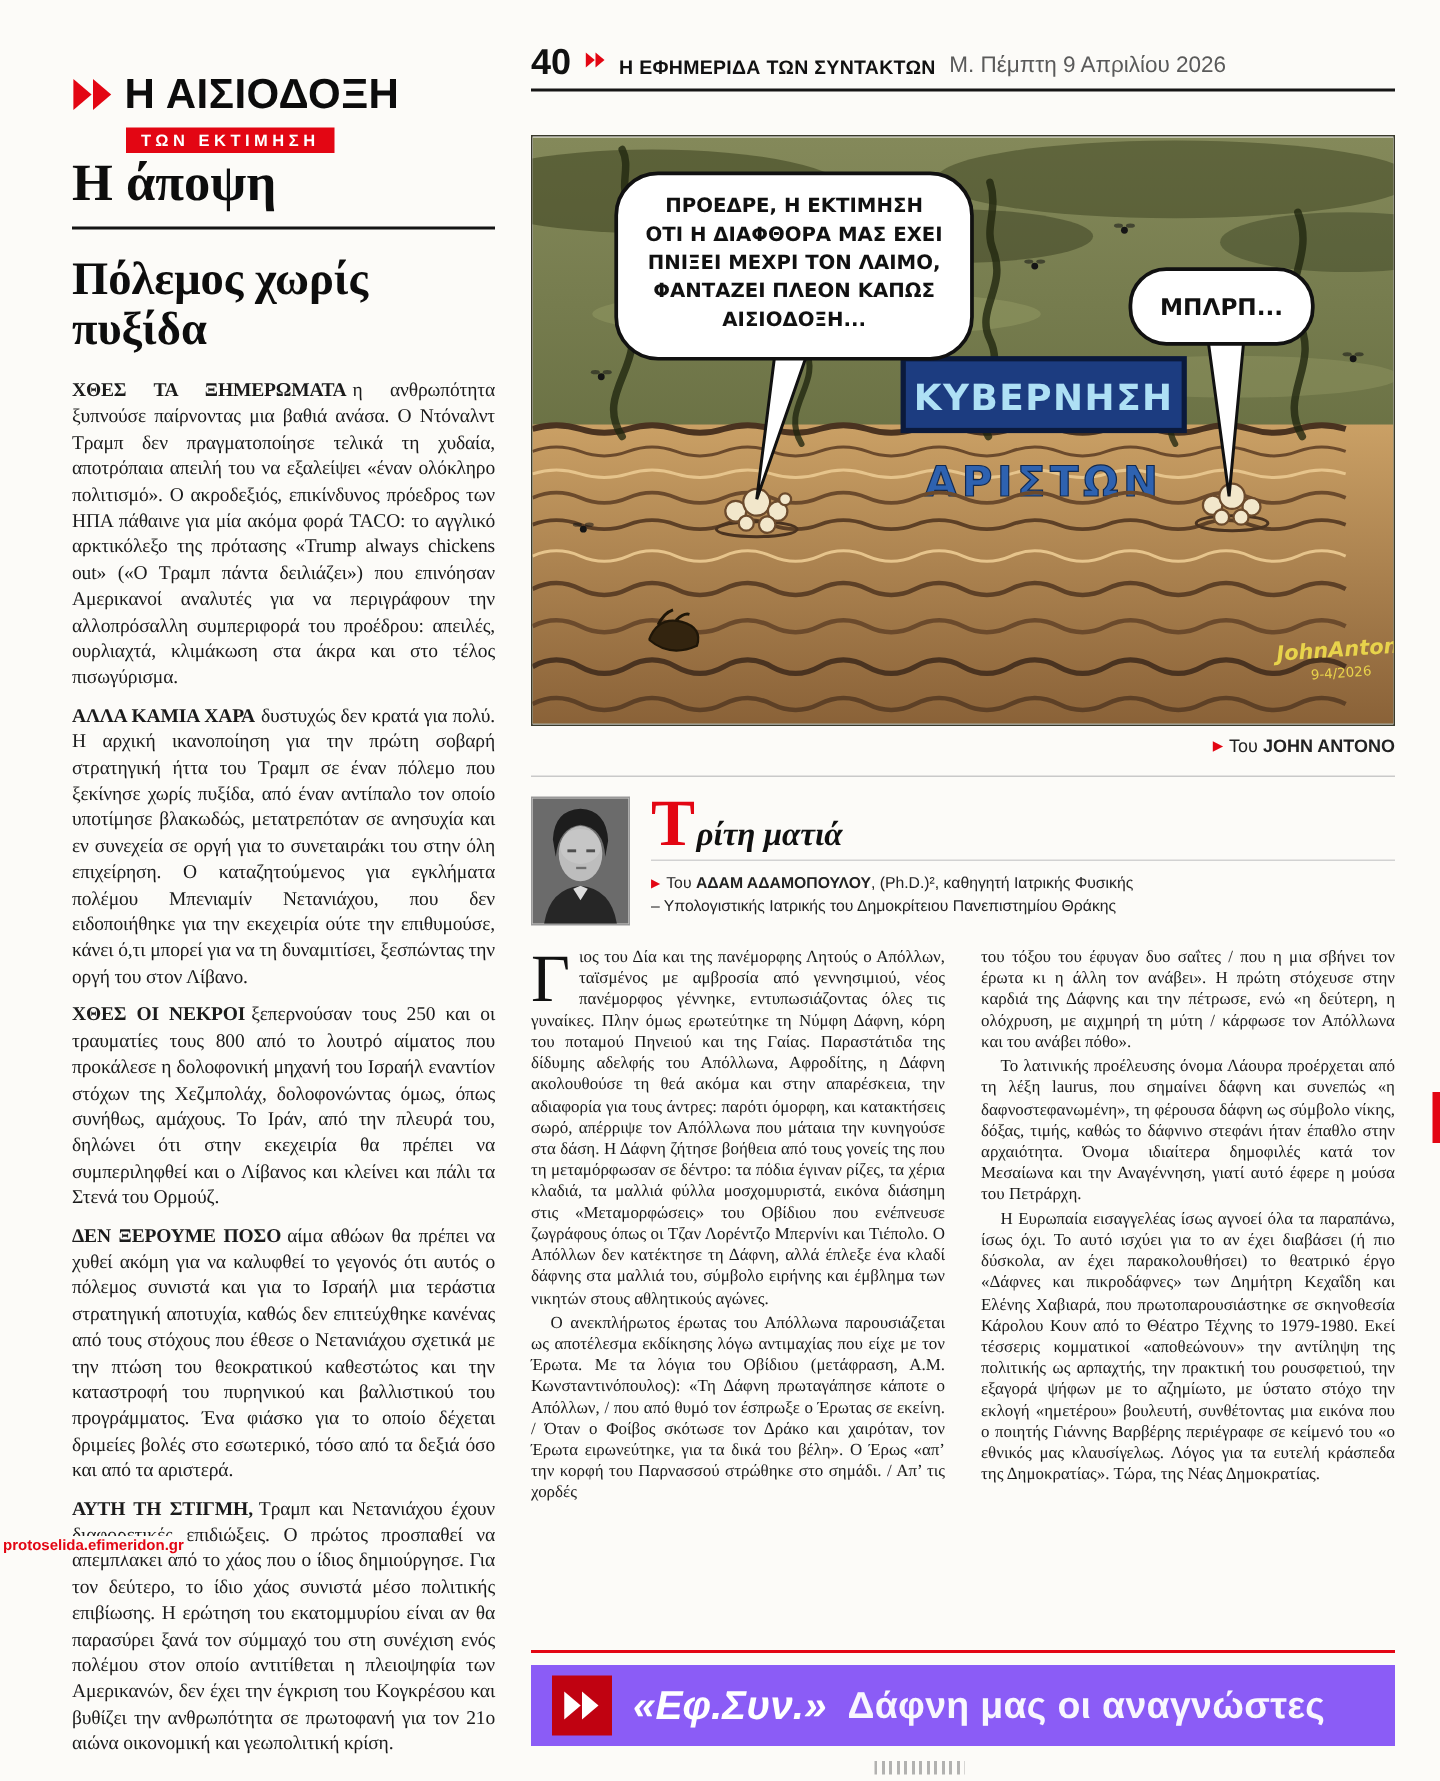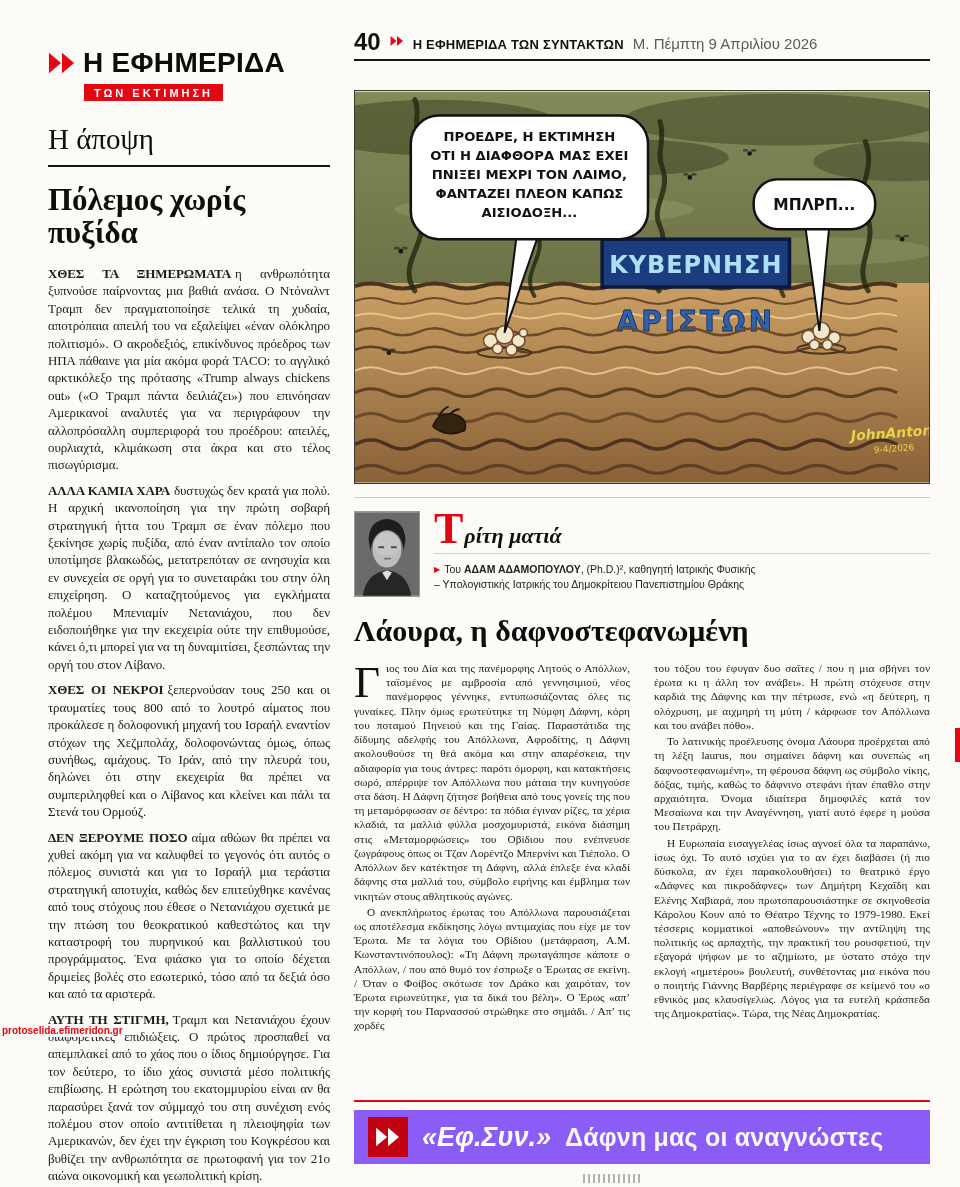--- a/index.html
+++ b/index.html
@@ -8,21 +8,21 @@
     position:relative; width:960px; height:1187px; margin:0 auto;
     background:#fcfbf8; overflow:hidden; color:#111;
     font-family:"Liberation Serif", serif;
   }
   
   .left-col { position:absolute; left:48px; top:50px; width:282px; }
   .masthead { display:flex; align-items:flex-start; gap:7px; }
   .masthead-text { display:flex; flex-direction:column; }
   .masthead-line1 { font-family:"Liberation Sans",sans-serif; font-weight:900; font-size:28px; line-height:0.95; letter-spacing:0.3px; color:#0c0c0c; }
   .masthead-line2 { margin-top:4px; align-self:flex-start; background:#e30613; color:#fff; font-family:"Liberation Sans",sans-serif; font-weight:700; font-size:11px; letter-spacing:3px; padding:3px 10px 2px; }
-  .section-head { margin-top:22px; font-size:29px; font-weight:400; color:#0d0d0d; }
+  .section-head { font-size:35px; font-weight:700; color:#0d0d0d; }
   .section-rule { margin-top:9px; border-top:2px solid #141414; }
   .op-title { margin-top:16px; font-size:31px; line-height:1.08; font-weight:600; color:#0d0d0d; }
   .op-body { margin-top:15px; font-size:13px; line-height:1.34; text-align:justify; color:#1b1b1b; letter-spacing:-0.1px; }
   .op-body p { margin-bottom:8px; }
   .op-body .lead { font-weight:700; margin-right:4px; }
   
   .right-col { position:absolute; left:354px; top:30px; width:576px; }
   .topbar { display:flex; align-items:flex-end; gap:9px; padding-bottom:5px; border-bottom:2px solid #161616; font-family:"Liberation Sans",sans-serif; }
   .pagenum { font-size:24px; font-weight:700; line-height:1; }
   .topbar-mast { font-size:13px; font-weight:700; letter-spacing:0.2px; padding-bottom:2px; }
@@ -66,21 +66,21 @@
 
   <div class="left-col">
     <div class="masthead">
       <span>
         <svg width="28" height="26" viewBox="0 0 30 26">
             <polygon points="1,2 14,13 1,24" fill="#e30613"></polygon>
             <polygon points="15,2 28,13 15,24" fill="#e30613"></polygon>
           </svg>
       </span>
       <span class="masthead-text">
-        <span class="masthead-line1">Η ΕΦΗΜΕΡΙΔΑ</span>
+        <span class="masthead-line1">Η ΑΙΣΙΟΔΟΞΗ</span>
       </span>
     </div>
     <div style="margin-left:36px;">
       <span class="masthead-line2" style="display:inline-block;">ΤΩΝ ΕΚΤΙΜΗΣΗ</span>
     </div>
 
     <div class="section-head">Η άποψη</div>
     <div class="section-rule"></div>
 
     <h1 class="op-title">Πόλεμος χωρίς πυξίδα</h1>
@@ -226,20 +226,23 @@
           <text x="461" y="119" text-anchor="middle" font-size="15.5" font-weight="bold" fill="#111">ΜΠΛΡΠ...</text>
         </g>
 
         <g transform="rotate(-4 500 350)">
           <text x="498" y="350" font-size="14" font-style="italic" font-weight="bold" fill="#e8d34b">JohnAntono</text>
           <text x="520" y="364" font-size="9" fill="#e8d34b">9-4/2026</text>
         </g>
       </svg>
     </div>
 
+    <div class="credit">
+      <span class="arrow">▶</span><span>Του </span><span class="name">JOHN ANTONO</span>
+    </div>
 
     <div class="divider"></div>
 
     <div class="tritimatia">
       <div class="portrait">
         <svg width="64" height="84" viewBox="0 0 66 86">
           <rect width="66" height="86" fill="#7c7c7c"></rect>
           <rect width="66" height="86" fill="#4c4c4c" opacity="0.35"></rect>
           <path d="M14 28 Q15 8 33 7 Q51 8 52 29 L50 40 Q49 20 33 18 Q18 20 16 40 Z" fill="#1d1d1d"></path>
           <ellipse cx="33" cy="38" rx="15" ry="19" fill="#bdbdbd"></ellipse>
@@ -256,21 +259,20 @@
           <span class="tm-initial">Τ</span>
             <span class="tm-rest">ρίτη ματιά</span>
         </div>
         <div class="tm-byline">
           <span class="arrow">▶</span><span>Του </span><span class="name">ΑΔΑΜ ΑΔΑΜΟΠΟΥΛΟΥ</span><span>, (Ph.D.)², καθηγητή Ιατρικής Φυσικής</span><br>
           <span>– Υπολογιστικής Ιατρικής του Δημοκρίτειου Πανεπιστημίου Θράκης</span>
         </div>
       </div>
     </div>
 
-    <h2 class="col-title">Λάουρα, η δαφνοστεφανωμένη</h2>
 
     <div class="two-cols">
       <div class="col">
         <p><span class="drop">Γ</span><span>ιος του Δία και της πανέμορφης Λητούς ο Απόλλων, ταϊσμένος με αμβροσία από γεννησιμιού, νέος πανέμορφος γέννηκε, εντυπωσιάζοντας όλες τις γυναίκες. Πλην όμως ερωτεύτηκε τη Νύμφη Δάφνη, κόρη του ποταμού Πηνειού και της Γαίας. Παραστάτιδα της δίδυμης αδελφής του Απόλλωνα, Αφροδίτης, η Δάφνη ακολουθούσε τη θεά ακόμα και στην απαρέσκεια, την αδιαφορία για τους άντρες: παρότι όμορφη, και κατακτήσεις σωρό, απέρριψε τον Απόλλωνα που μάταια την κυνηγούσε στα δάση. Η Δάφνη ζήτησε βοήθεια από τους γονείς της που τη μεταμόρφωσαν σε δέντρο: τα πόδια έγιναν ρίζες, τα χέρια κλαδιά, τα μαλλιά φύλλα μοσχομυριστά, εικόνα διάσημη στις «Μεταμορφώσεις» του Οβίδιου που ενέπνευσε ζωγράφους όπως οι Τζαν Λορέντζο Μπερνίνι και Τιέπολο. Ο Απόλλων δεν κατέκτησε τη Δάφνη, αλλά έπλεξε ένα κλαδί δάφνης στα μαλλιά του, σύμβολο ειρήνης και έμβλημα των νικητών στους αθλητικούς αγώνες.</span></p>
         <p class="ind"><span>Ο ανεκπλήρωτος έρωτας του Απόλλωνα παρουσιάζεται ως αποτέλεσμα εκδίκησης λόγω αντιμαχίας που είχε με τον Έρωτα. Με τα λόγια του Οβίδιου (μετάφραση, Α.Μ. Κωνσταντινόπουλος): «Τη Δάφνη πρωταγάπησε κάποτε ο Απόλλων, / που από θυμό τον έσπρωξε ο Έρωτας σε εκείνη. / Όταν ο Φοίβος σκότωσε τον Δράκο και χαιρόταν, τον Έρωτα ειρωνεύτηκε, για τα δικά του βέλη». Ο Έρως «απ’ την κορφή του Παρνασσού στρώθηκε στο σημάδι. / Απ’ τις χορδές</span></p>
       </div>
       <div class="col">
         <p><span>του τόξου του έφυγαν δυο σαΐτες / που η μια σβήνει τον έρωτα κι η άλλη τον ανάβει». Η πρώτη στόχευσε στην καρδιά της Δάφνης και την πέτρωσε, ενώ «η δεύτερη, η ολόχρυση, με αιχμηρή τη μύτη / κάρφωσε τον Απόλλωνα και του ανάβει πόθο».</span></p>
         <p class="ind"><span>Το λατινικής προέλευσης όνομα Λάουρα προέρχεται από τη λέξη laurus, που σημαίνει δάφνη και συνεπώς «η δαφνοστεφανωμένη», τη φέρουσα δάφνη ως σύμβολο νίκης, δόξας, τιμής, καθώς το δάφνινο στεφάνι ήταν έπαθλο στην αρχαιότητα. Όνομα ιδιαίτερα δημοφιλές κατά τον Μεσαίωνα και την Αναγέννηση, γιατί αυτό έφερε η μούσα του Πετράρχη.</span></p>
         <p class="ind"><span>Η Ευρωπαία εισαγγελέας ίσως αγνοεί όλα τα παραπάνω, ίσως όχι. Το αυτό ισχύει για το αν έχει διαβάσει (ή πιο δύσκολα, αν έχει παρακολουθήσει) το θεατρικό έργο «Δάφνες και πικροδάφνες» των Δημήτρη Κεχαΐδη και Ελένης Χαβιαρά, που πρωτοπαρουσιάστηκε σε σκηνοθεσία Κάρολου Κουν από το Θέατρο Τέχνης το 1979-1980. Εκεί τέσσερις κομματικοί «αποθεώνουν» την αντίληψη της πολιτικής ως αρπαχτής, την πρακτική του ρουσφετιού, την εξαγορά ψήφων με το αζημίωτο, με ύστατο στόχο την εκλογή «ημετέρου» βουλευτή, συνθέτοντας μια εικόνα που ο ποιητής Γιάννης Βαρβέρης περιέγραφε σε κείμενό του «ο εθνικός μας κλαυσίγελως. Λόγος για τα ευτελή κράσπεδα της Δημοκρατίας». Τώρα, της Νέας Δημοκρατίας.</span></p>

